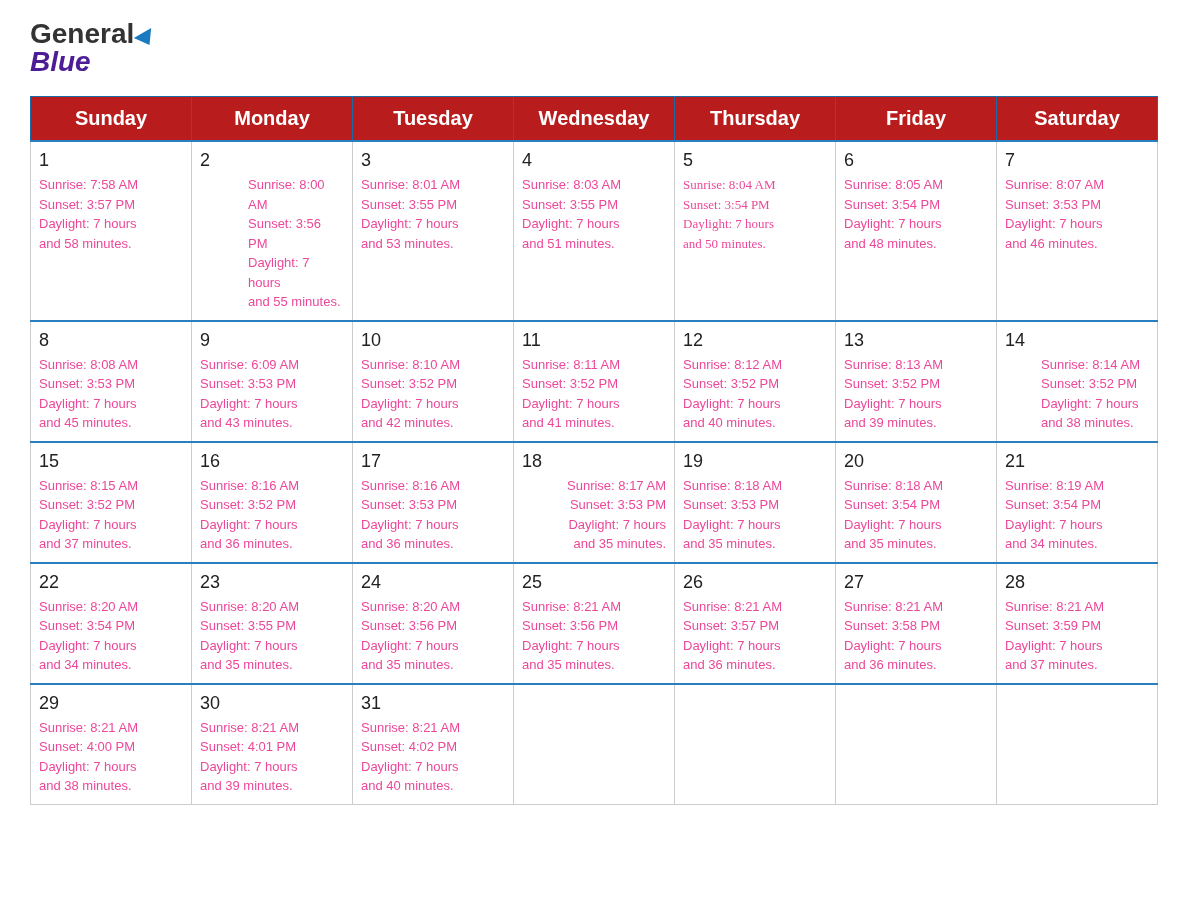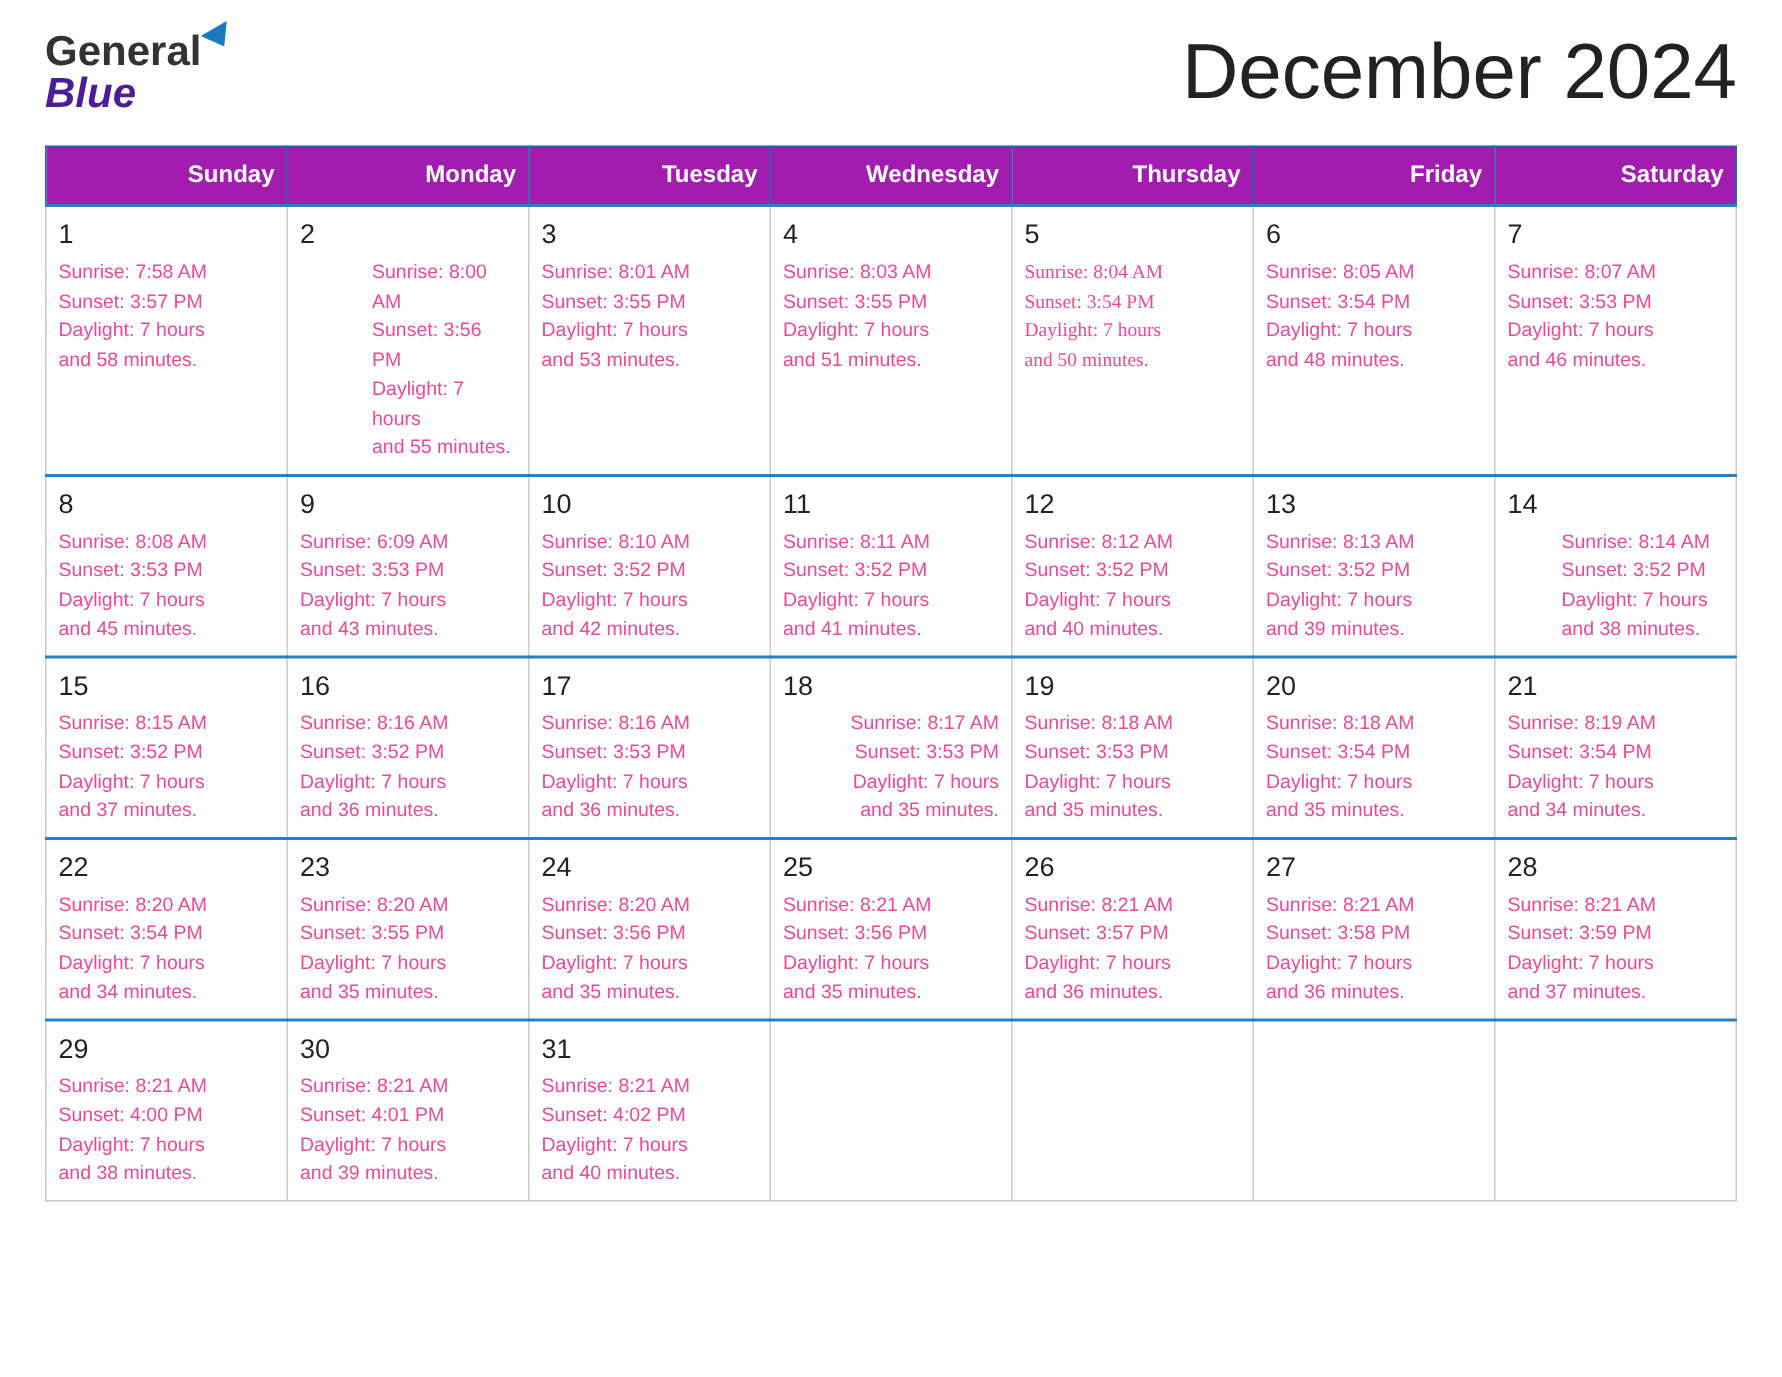--- a/index.html
+++ b/index.html
@@ -42,21 +42,21 @@
       border-right: 10px solid transparent;
       border-top: 14px solid #1a7abf;
       margin-left: 2px;
       vertical-align: middle;
       transform: rotate(-30deg);
       position: relative;
       top: -2px;
     }
     .logo-line {
       display: flex;
-      align-items: flex-start;
+      align-items: flex-end;
     }
     .title-block {
       text-align: right;
     }
     .month-title {
       font-size: 52px;
       font-weight: 300;
       color: #222;
       line-height: 1.1;
     }
@@ -64,26 +64,26 @@
       font-size: 22px;
       color: #555;
       font-weight: normal;
     }
     .calendar {
       width: 100%;
       border-collapse: collapse;
       table-layout: fixed;
     }
     .calendar thead tr th {
-      background-color: #a21caf;
+      background-color: #b91c1c;
       color: #ffffff;
-      font-size: 16px;
+      font-size: 20px;
       font-weight: bold;
       padding: 10px 8px;
-      text-align: right;
+      text-align: center;
       border: 1px solid #1a6aa8;
     }
     .calendar tbody tr td {
       vertical-align: top;
       padding: 8px 8px;
       font-size: 13px;
       color: #333;
       border: 1px solid #cccccc;
       height: 120px;
     }
@@ -110,21 +110,20 @@
 
 <div class="header">
   <div class="logo">
     <div class="logo-line">
       <span class="logo-general">General</span>
       <span class="logo-arrow"></span>
     </div>
     <span class="logo-blue">Blue</span>
   </div>
   <div class="title-block">
-    <div class="month-title">December 2024</div>
   </div>
 </div>
 
 <table class="calendar">
   <thead>
     <tr>
     <th>Sunday</th>
         <th>Monday</th>
         <th>Tuesday</th>
         <th>Wednesday</th>

